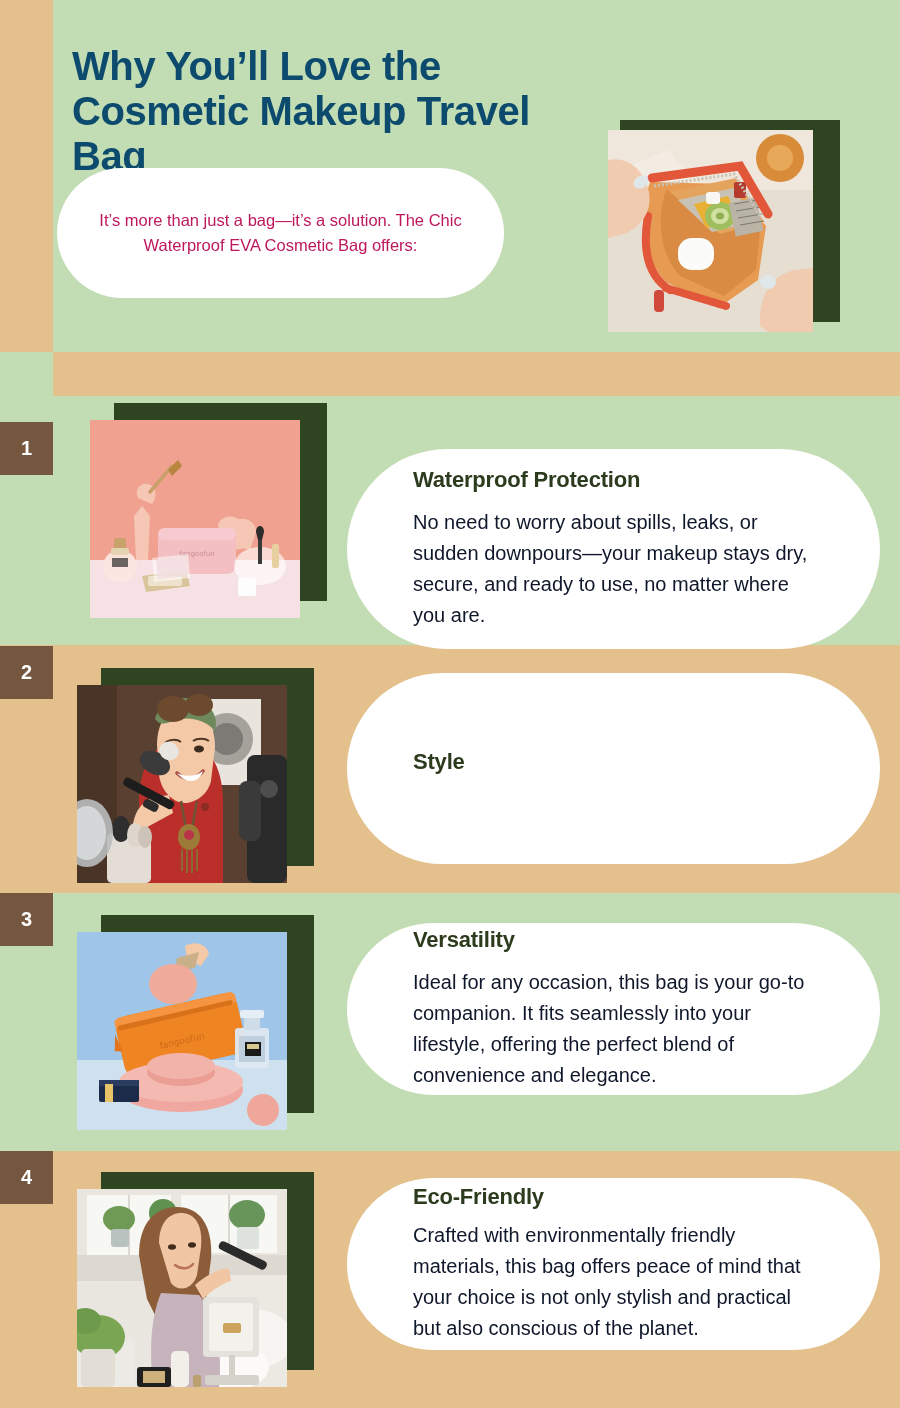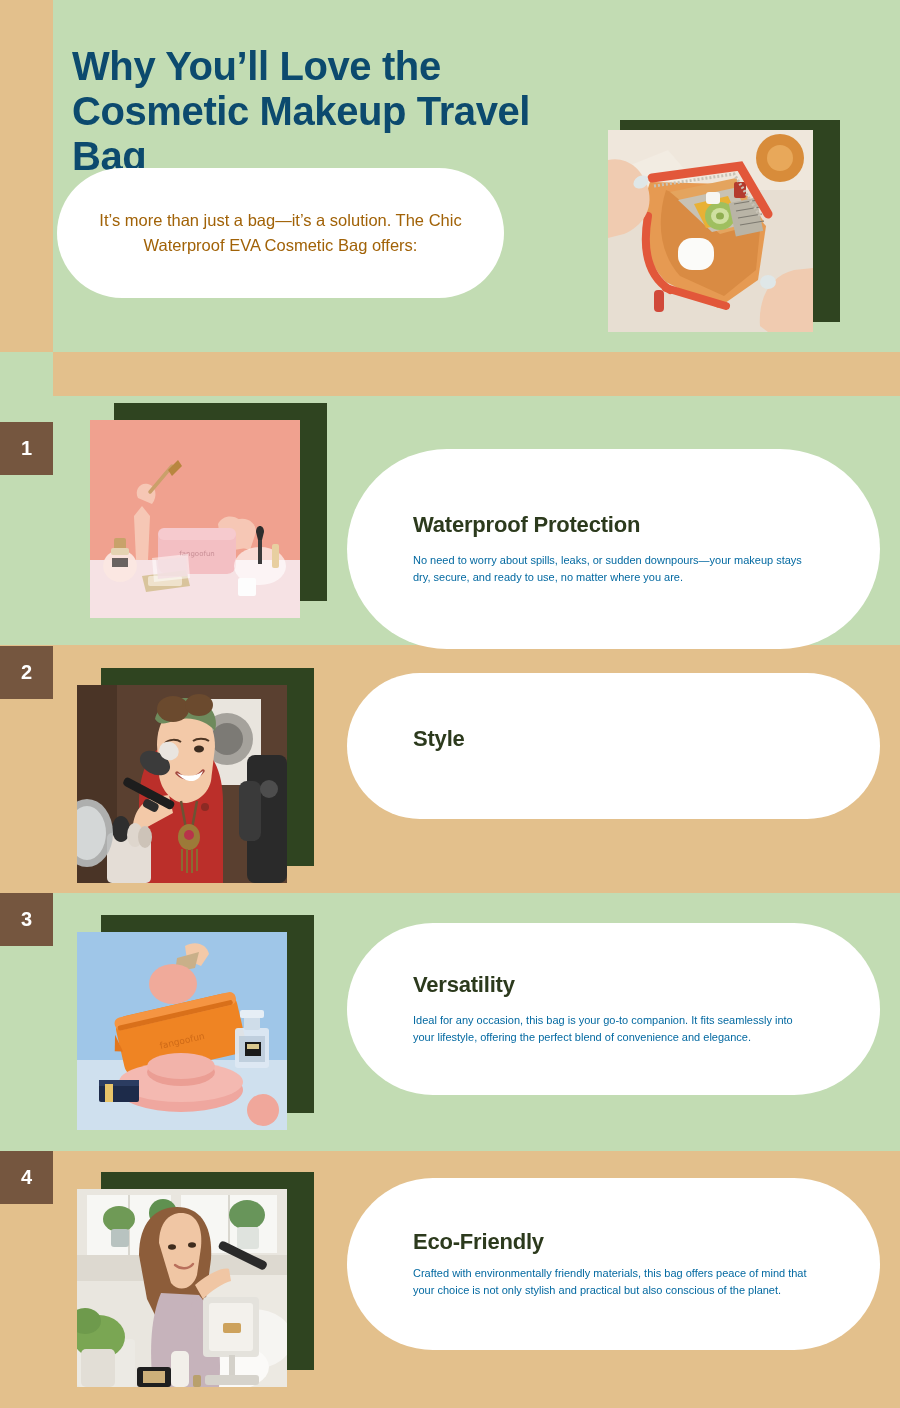--- a/index.html
+++ b/index.html
@@ -43,21 +43,21 @@
     letter-spacing:-0.4px; color:#0c4a6e;
   }
   .intro-pill {
     position:absolute; left:57px; top:168px;
     width:447px; height:130px;
     background:#ffffff; border-radius:70px;
     display:flex; align-items:center; justify-content:center;
     text-align:center; padding:0 40px;
   }
   .intro-pill p {
-    font-size:16.5px; line-height:1.52; color:#a16207;
+    font-size:16.5px; line-height:1.52; color:#be185d;
   }
 
   
   .photo-wrap { position:absolute; }
   .frame-back {
     position:absolute; background:#2f4420;
   }
   .photo {
     position:absolute; overflow:hidden;
     background:#ddd;
@@ -96,24 +96,24 @@
     position:absolute; left:347px; width:533px;
     background:#ffffff; border-radius:110px;
     padding:0 66px;
     display:flex; flex-direction:column; justify-content:center;
   }
   .card h2 {
     font-size:22px; font-weight:700; color:#2c3a1d;
     letter-spacing:-0.2px; margin-bottom:14px;
   }
   .card p {
-    font-size:11px; line-height:1.55; color:#0369a1;
+    font-size:20px; line-height:1.55; color:#0f172a;
   }
   #card-1 { top:420px;  height:200px;margin-top:29px; }
-  #card-2 { top:673px;  height:146px; }
+  #card-2 { top:673px;  height:191px; }
   #card-3 { top:923px;  height:172px; }
   #card-4 { top:1178px; height:172px; }
   #card-4 h2 { margin-bottom:10px; }
 </style>
 </head>
 <body>
 
 <div class="page">
 
   <div class="band band-green" id="band-header"></div>

